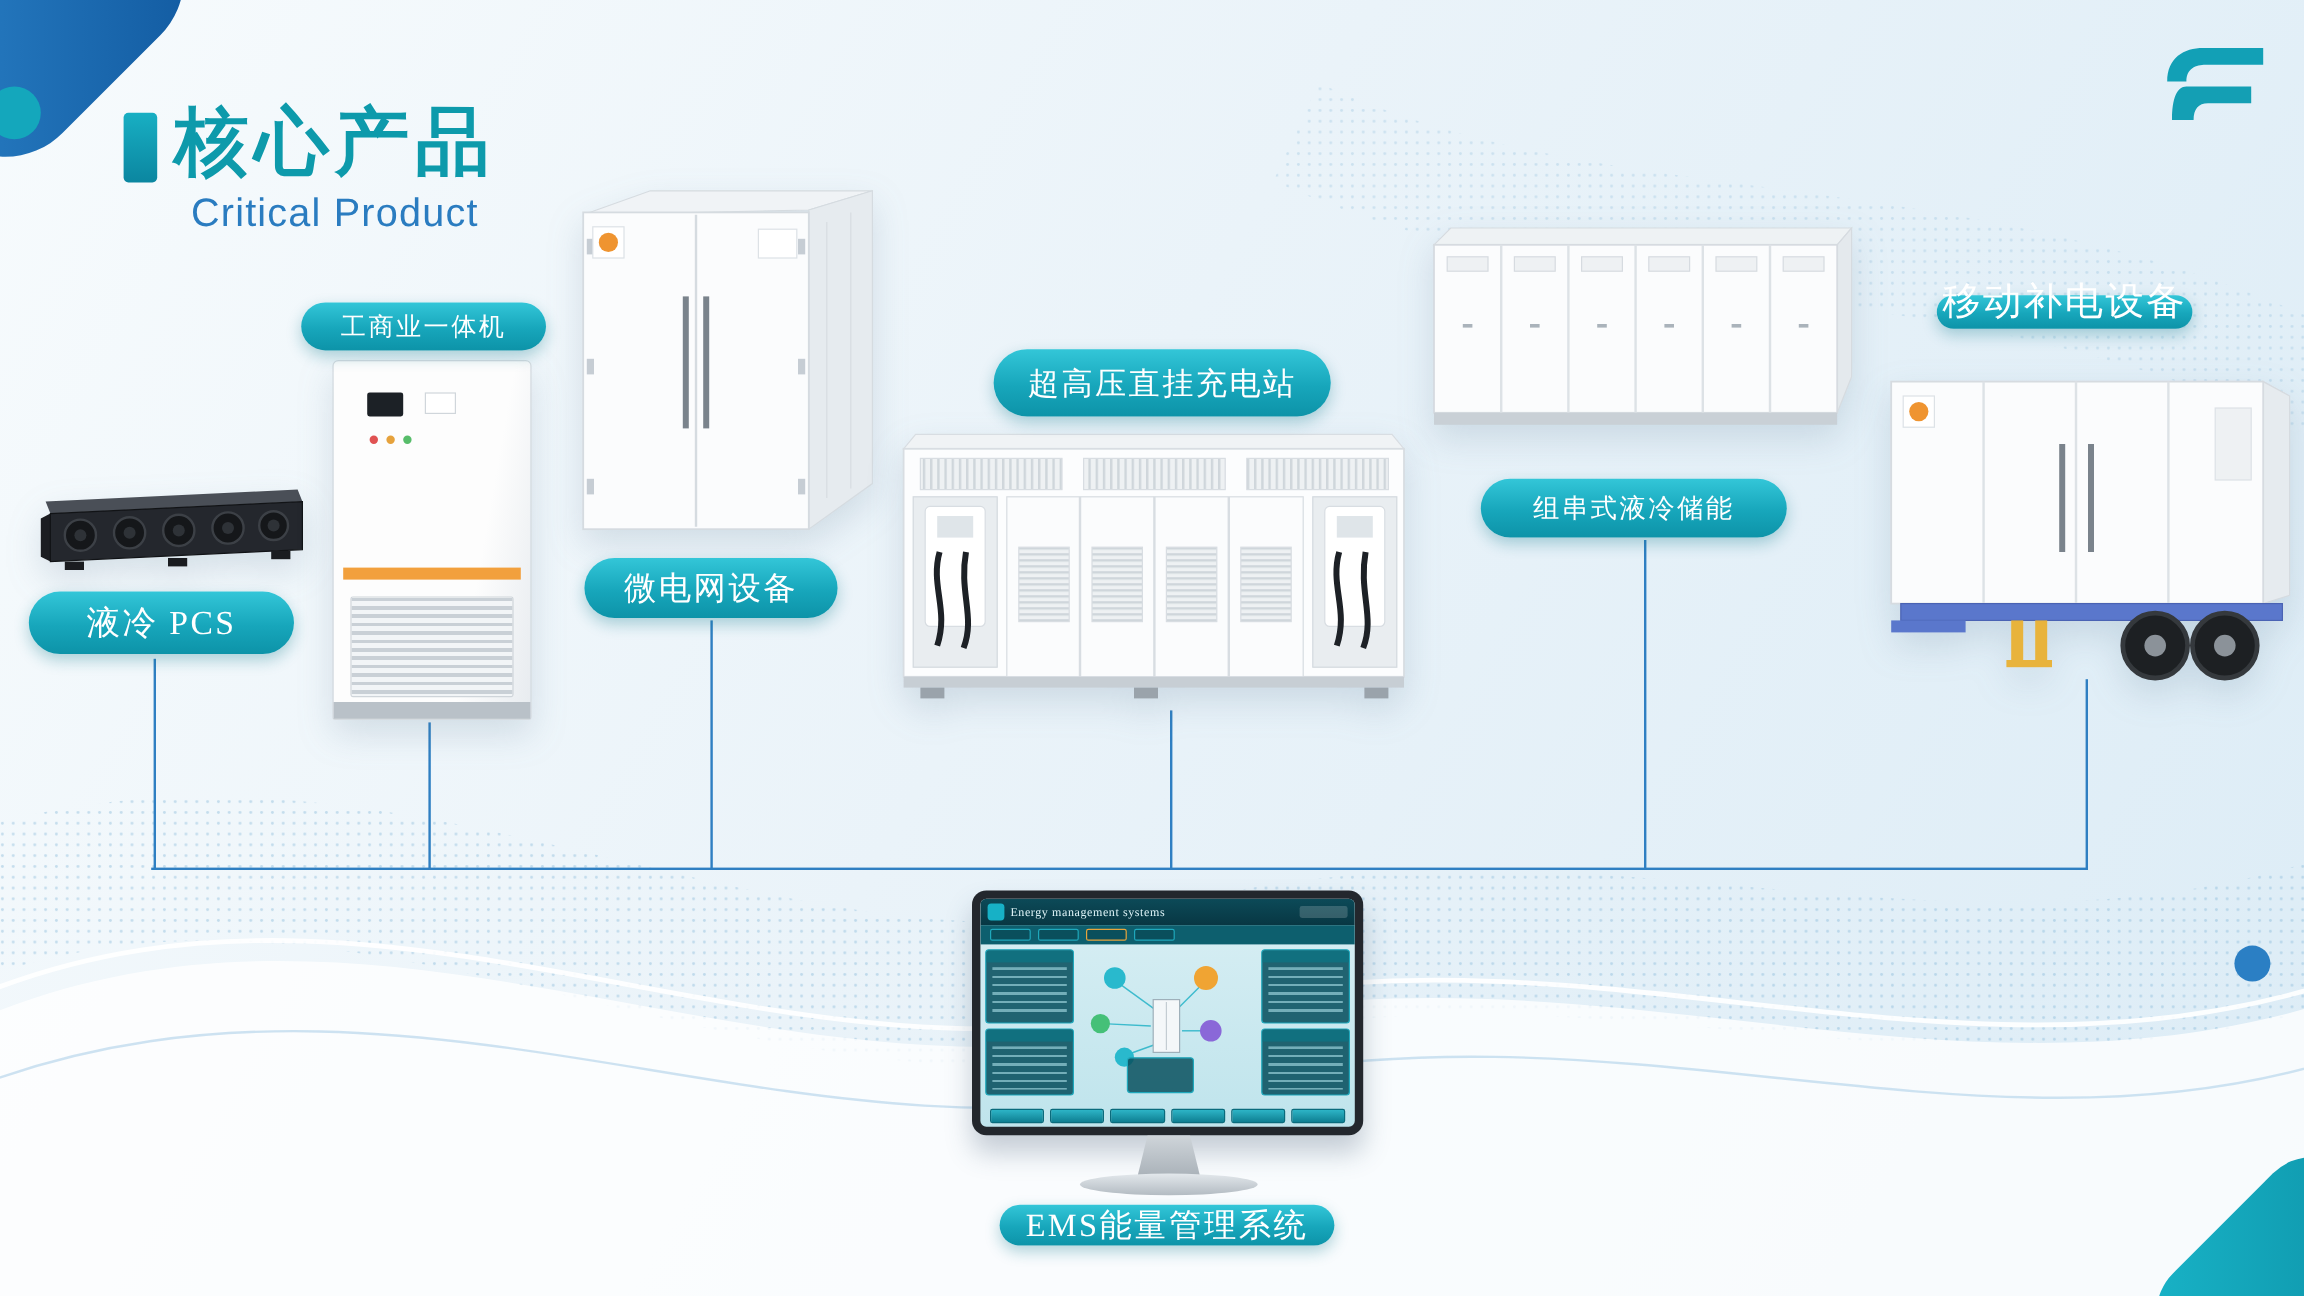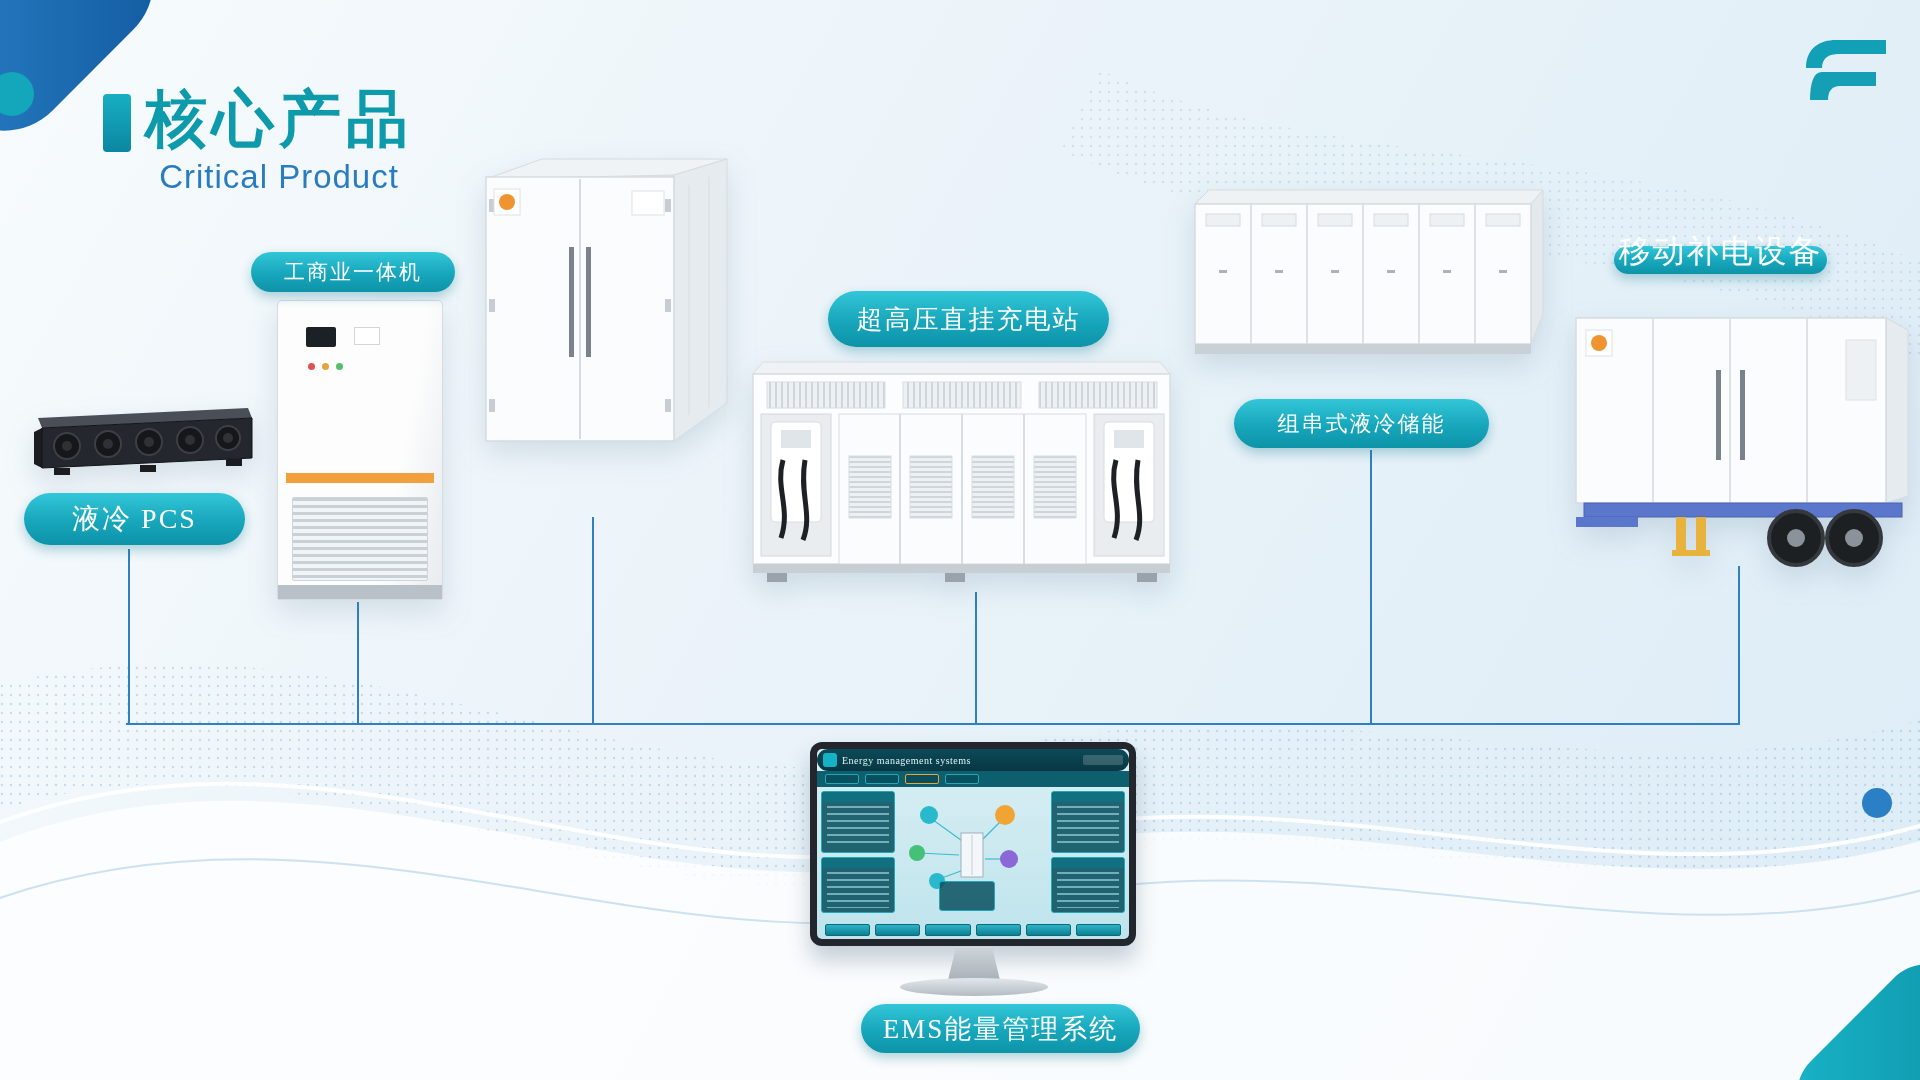--- a/index.html
+++ b/index.html
@@ -52,21 +52,21 @@
           color:#fff; border-radius:999px; letter-spacing:2px;
           background:linear-gradient(180deg,#33c6d8 0%, #17a6bb 55%, #0d93a8 100%);
           box-shadow:0 5px 12px rgba(13,120,140,.32);
           font-family:"Liberation Serif", serif; }
   .pill-pcs      { left:24px;   top:493px;  width:221px; height:52px; font-size:28px; }
   .pill-allinone { left:251px;  top:252px;  width:204px; height:40px; font-size:21px; }
   .pill-micro    { left:487px;  top:465px;  width:211px; height:50px; font-size:27px; }
   .pill-uhv      { left:828px;  top:291px;  width:281px; height:56px; font-size:26px; }
   .pill-string   { left:1234px; top:399px;  width:255px; height:49px; font-size:22px; }
   .pill-mobile   { left:1614px; top:246px;  width:213px; height:28px; font-size:32px;align-items:flex-end; }
-  .pill-ems      { left:861px;  top:1004px; width:279px; height:49px; font-size:27px; }
+  .pill-ems      { left:833px;  top:1004px; width:279px; height:34px; font-size:27px; }
 
   .product { position:absolute; filter:drop-shadow(0 12px 14px rgba(80,110,140,.18)); }
 
   
   .cabinet { left:277px; top:300px; width:166px; height:300px; }
   .cab-body { position:relative; width:100%; height:100%;
               background:linear-gradient(100deg,#fdfdfd 70%, #e7ebef 100%);
               border:1px solid #d5dbe0; border-radius:5px 5px 2px 2px; }
   .cab-screen { position:absolute; left:28px; top:26px; width:30px; height:20px;
                 background:#1c2126; border-radius:2px; }
@@ -81,21 +81,21 @@
                 background:repeating-linear-gradient(180deg,#c9d0d6 0 3px,#f2f5f7 3px 7px); }
   .cab-plinth { position:absolute; left:0; right:0; bottom:0; height:14px; background:#b9c1c8; }
 
   
   .monitor { position:absolute; left:810px; top:742px; width:326px; height:204px;
              background:#23272d; border-radius:12px; padding:7px;
              box-shadow:0 14px 22px rgba(60,85,110,.28); }
   .screen { width:100%; height:100%; background:linear-gradient(180deg,#d9eff4,#bfe4ec);
             border-radius:5px; overflow:hidden; position:relative; display:flex; flex-direction:column; }
   .scr-header { height:22px; background:linear-gradient(180deg,#0c4a58,#083743);
-                display:flex; align-items:center; padding:0 6px; gap:5px;border-radius:11px; }
+                display:flex; align-items:center; padding:0 6px; gap:5px; }
   .scr-logo { width:14px; height:14px; background:#17b1c6; border-radius:3px; }
   .scr-title { font-size:10px; color:#dff4f8; letter-spacing:.5px; white-space:nowrap;
                font-family:"Liberation Serif", serif; }
   .scr-date { margin-left:auto; width:40px; height:10px; background:rgba(255,255,255,.18); border-radius:2px; }
   .scr-toolbar { height:16px; background:#0d5f6e; display:flex; align-items:center; gap:6px; padding:0 8px; }
   .chip { width:34px; height:10px; border-radius:2px; background:#0a4f5c; border:1px solid #1fa8bc; }
   .chip.orange { border-color:#e8a53c; }
   .scr-body { position:relative; flex:1; }
   .panel { position:absolute; width:74px; background:rgba(8,80,94,.88); border:1px solid #1fa8bc;
            border-radius:3px; overflow:hidden; }
@@ -373,20 +373,23 @@
   </div>
   <div class="monitor-neck"></div>
   <div class="monitor-base"></div>
 
   <div class="pill pill-pcs">
     <span>液冷  PCS</span>
   </div>
   <div class="pill pill-allinone">
     <span>工商业一体机</span>
   </div>
+  <div class="pill pill-micro">
+    <span>微电网设备</span>
+  </div>
   <div class="pill pill-uhv">
     <span>超高压直挂充电站</span>
   </div>
   <div class="pill pill-string">
     <span>组串式液冷储能</span>
   </div>
   <div class="pill pill-mobile">
     <span>移动补电设备</span>
   </div>
   <div class="pill pill-ems">

